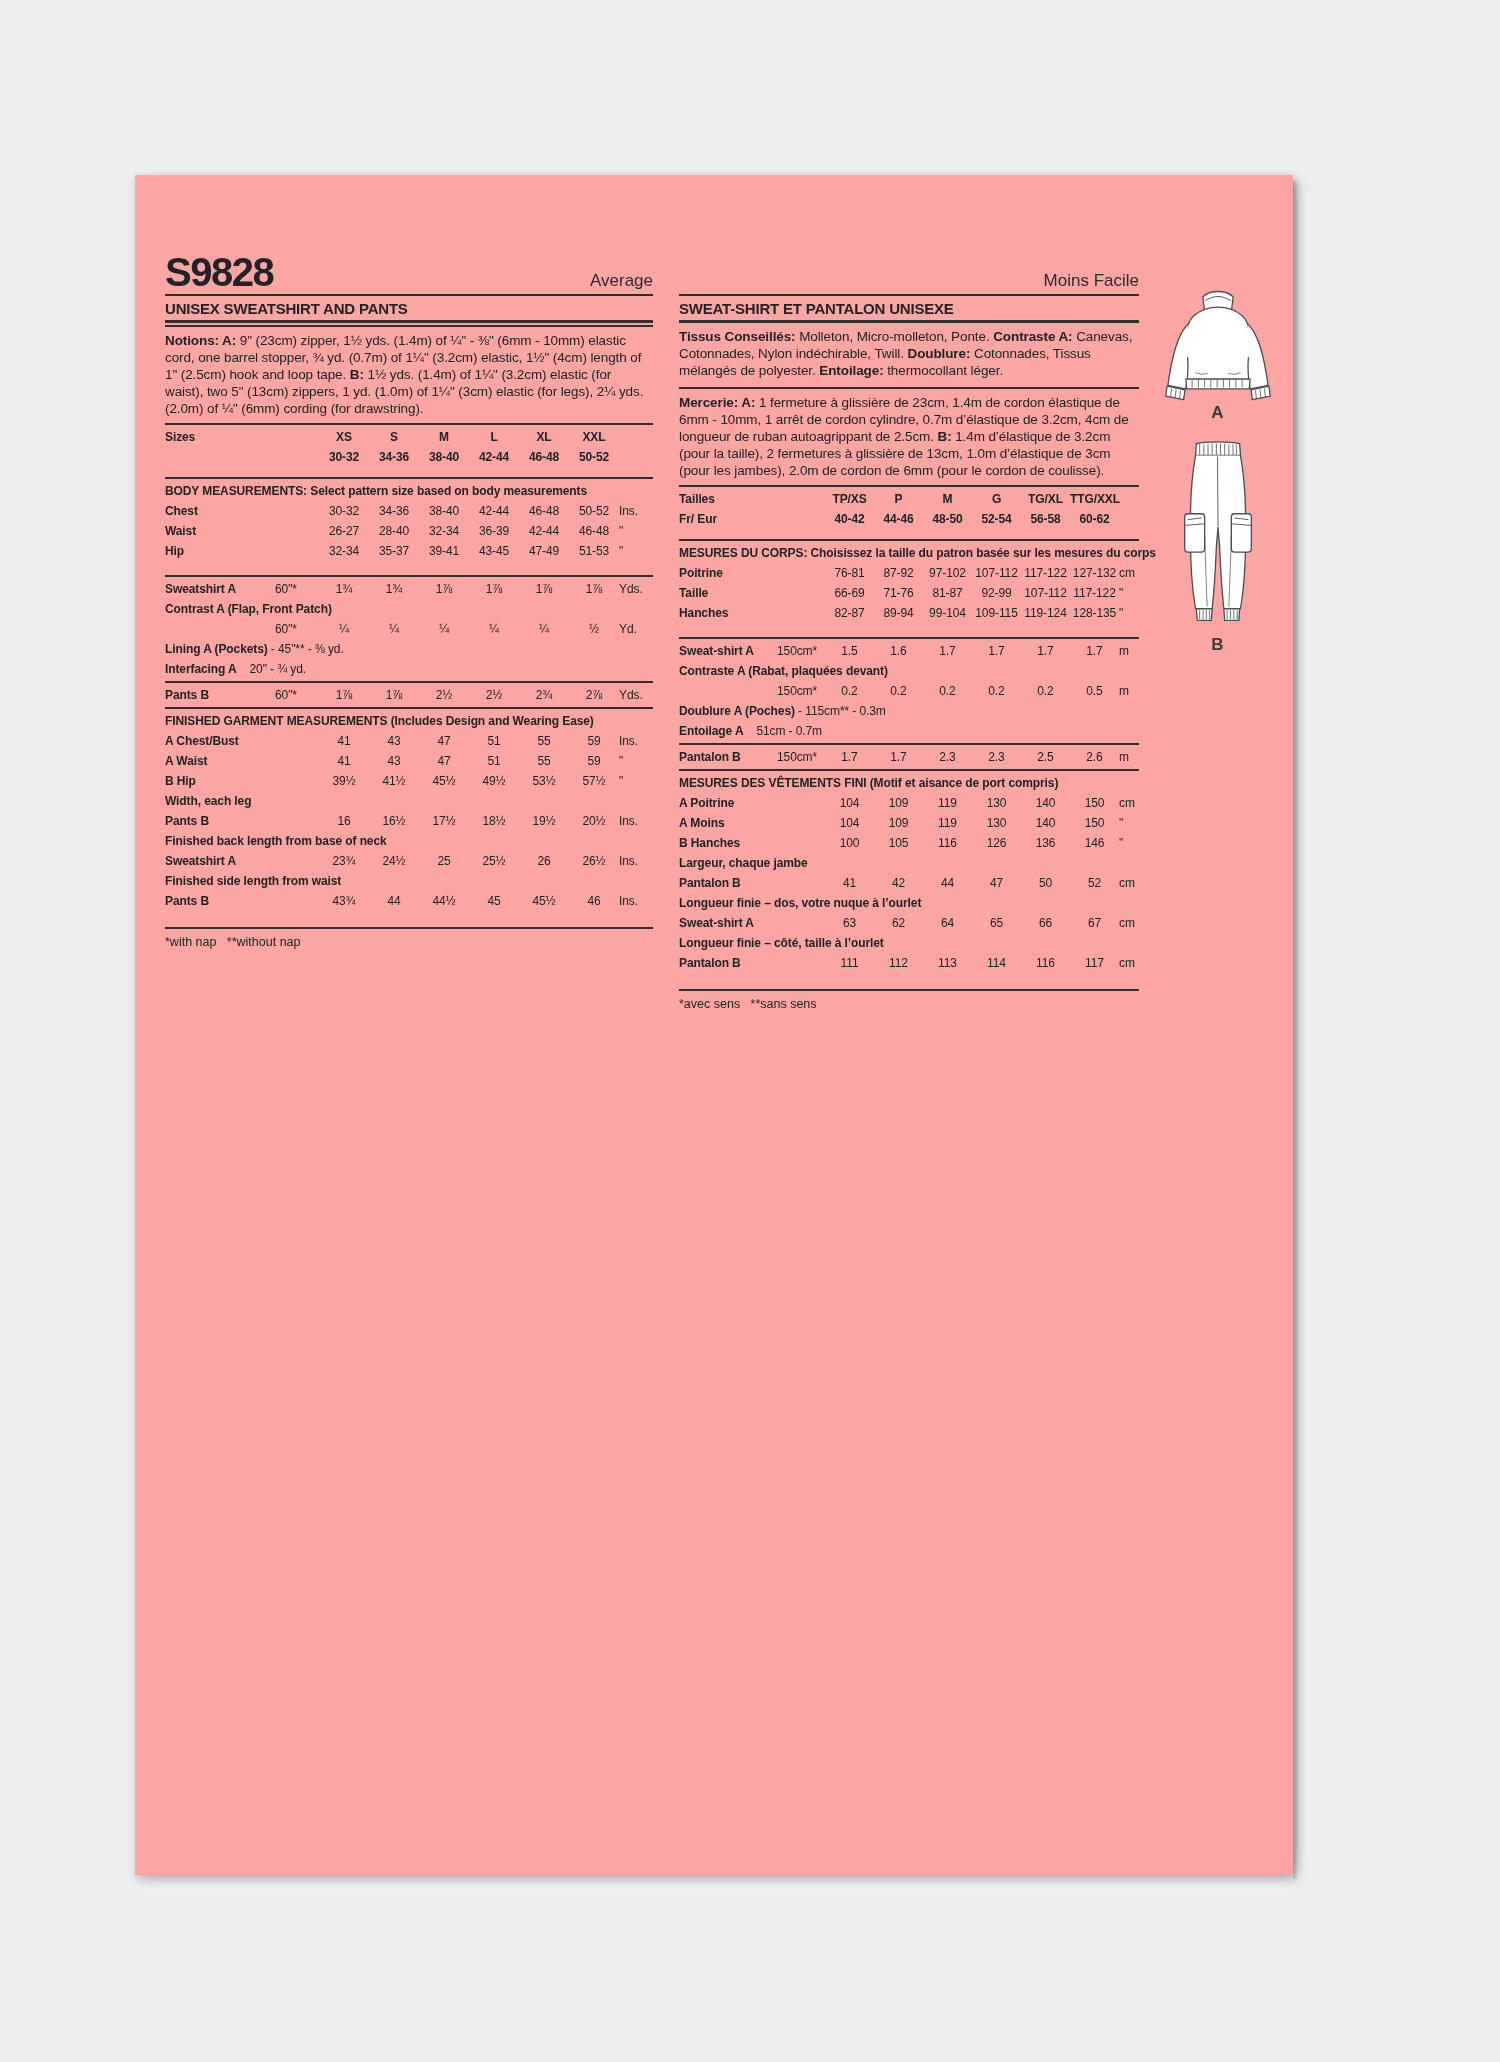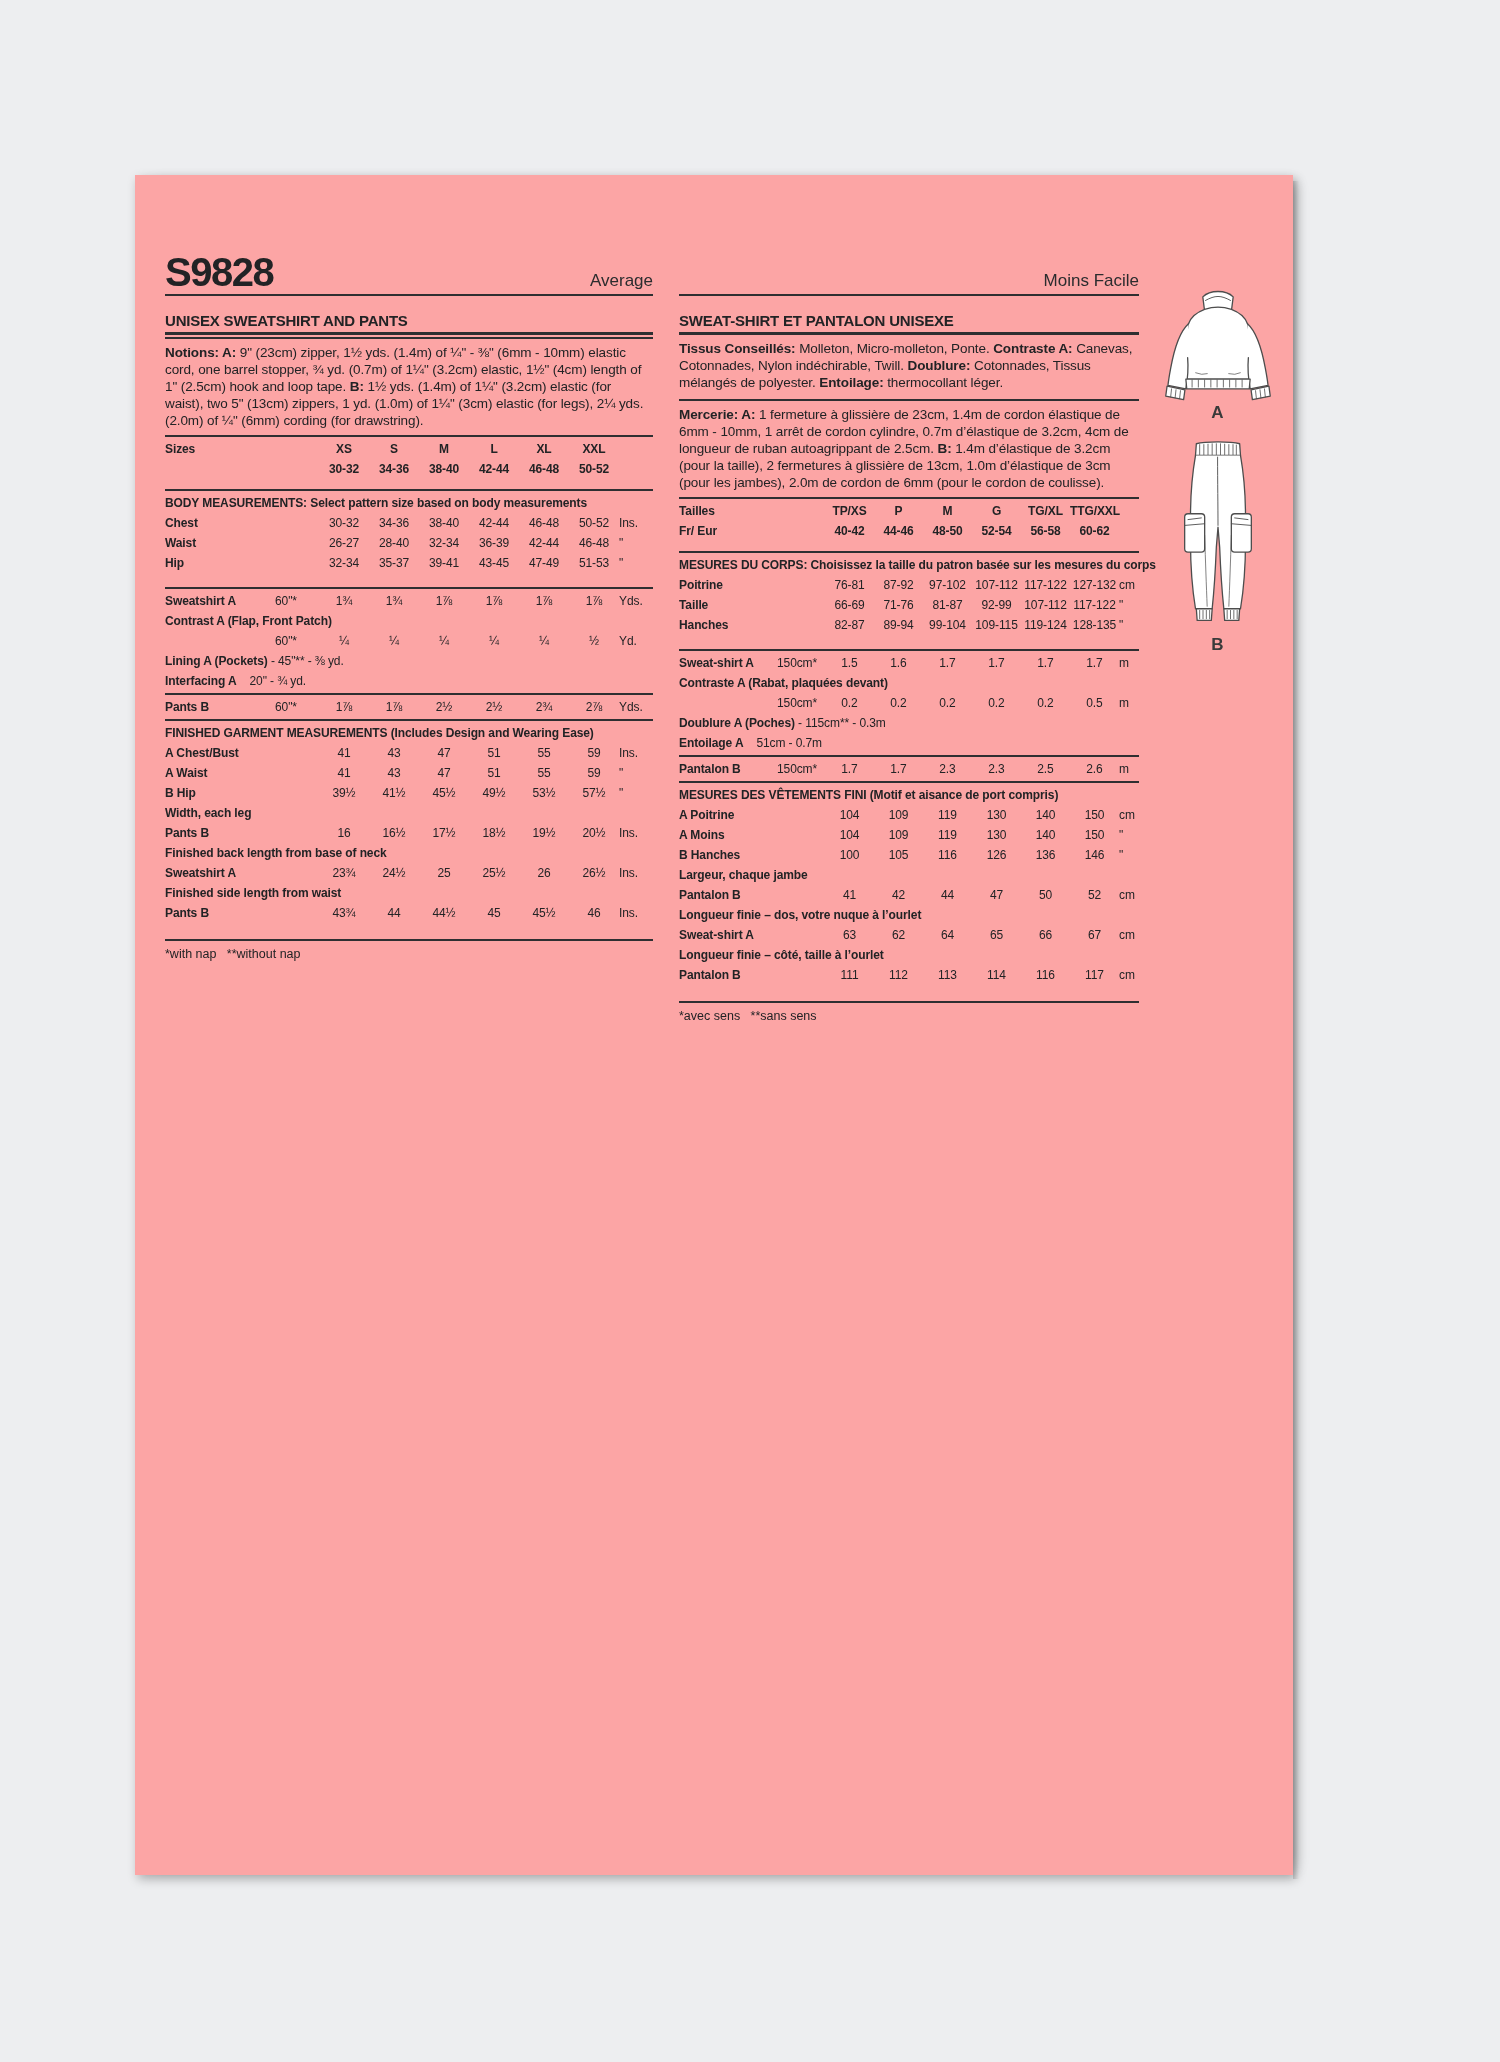--- a/index.html
+++ b/index.html
@@ -25,21 +25,21 @@
   }
   .col{position:relative;}
   .hdr-row{display:flex;justify-content:space-between;align-items:flex-end;height:44px;margin-bottom:3px;}
   .pnum{font-size:40px;font-weight:bold;letter-spacing:-1.5px;margin:0;line-height:38px;}
   .difficulty{font-size:17px;line-height:20px;color:#2b2c2e;margin-top:6px;}
   .rule{height:2px;background:#2e2f31;margin:2px 0;}
   .rule.h3{height:3px;}
   .rule.gap10{margin-top:10px;}
   .rule.gap14{margin-top:14px;}
   .rule.gap16{margin-top:16px;}
-  h2.gtitle{font-size:15px;font-weight:bold;margin:16px 0 3px;letter-spacing:-.2px;}
+  h2.gtitle{font-size:15px;font-weight:bold;margin:4px 0 3px;letter-spacing:-.2px;}
   .para{font-size:13.5px;line-height:17px;margin:5px 0 6px;letter-spacing:-.1px;}
   .para.fab{min-height:53px;}
   .para.not{min-height:70px;}
   .para b{font-weight:bold;}
   .tbl{font-size:12px;letter-spacing:-.1px;}
   .trow{display:grid;align-items:baseline;line-height:20px;}
   .eng .trow{grid-template-columns:110px 44px repeat(6,50px) 34px;}
   .fra .trow{grid-template-columns:98px 48px repeat(6,49px) 20px;}
   .tlbl{font-weight:bold;white-space:nowrap;}
   .tpre{white-space:nowrap;}

